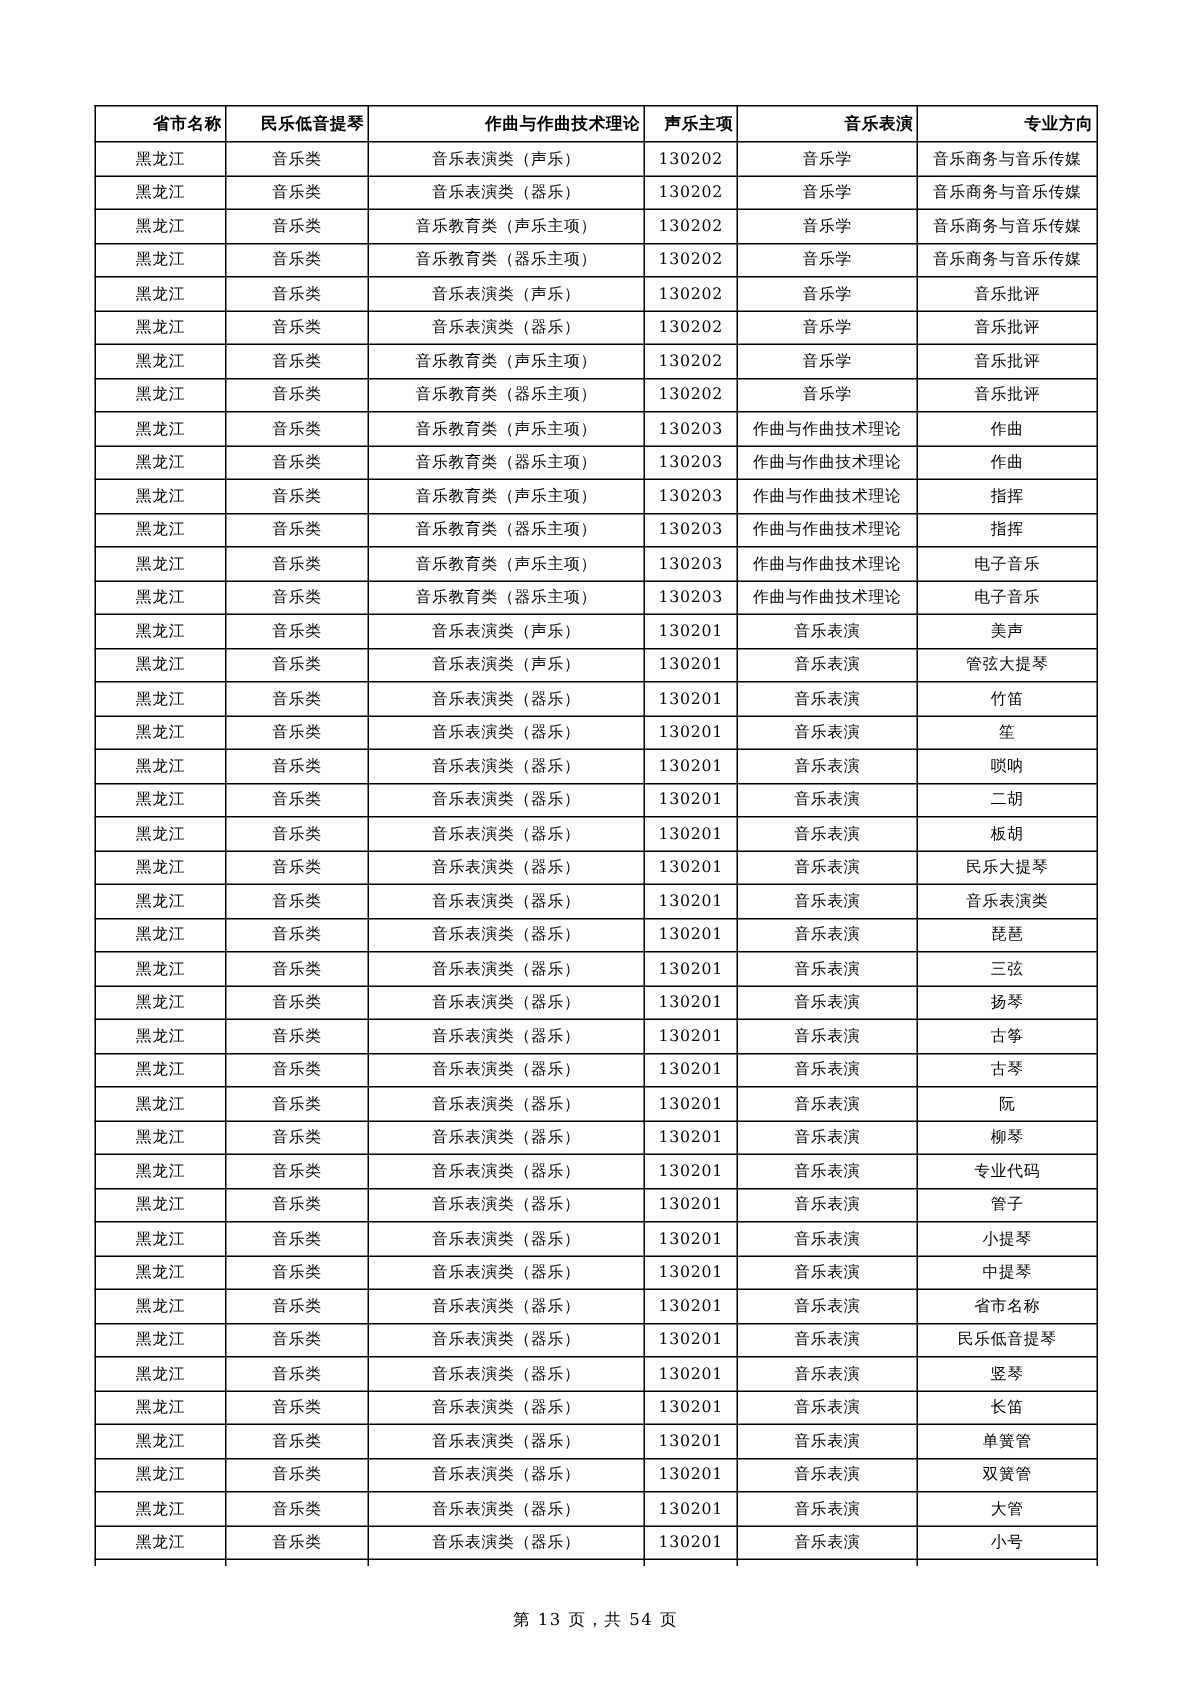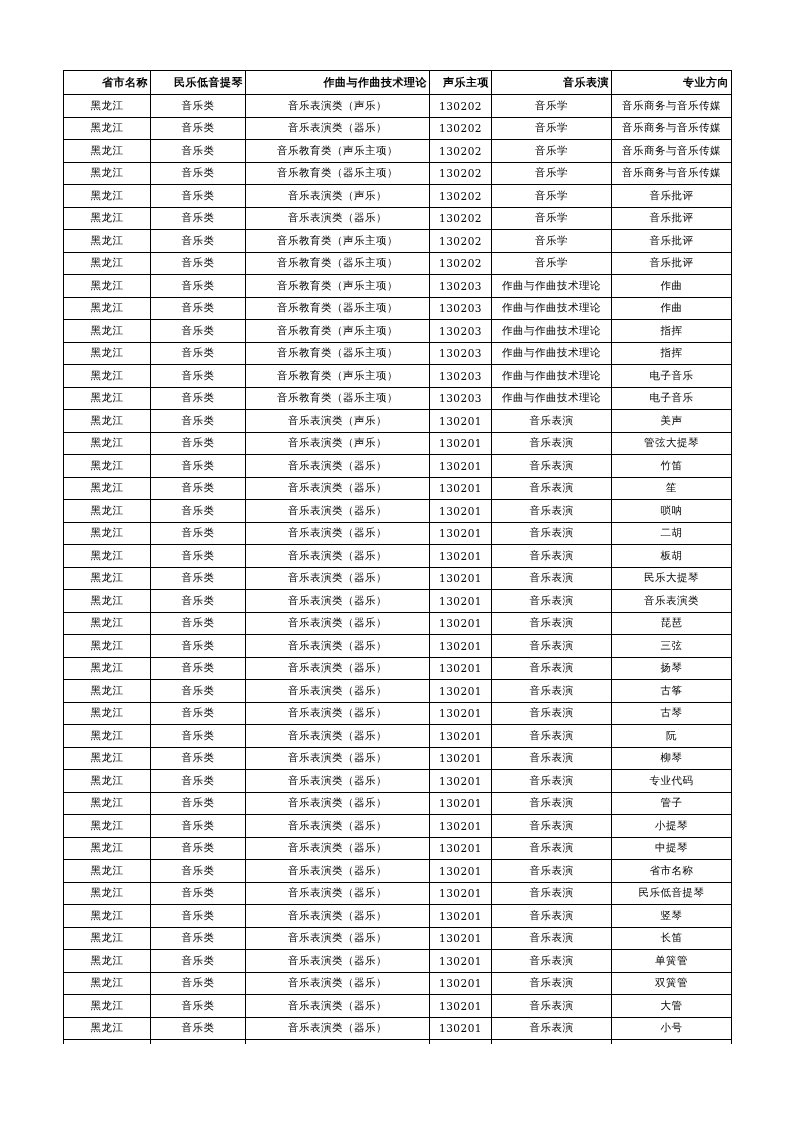--- a/index.html
+++ b/index.html
@@ -435,14 +435,15 @@
           <td></td>
           <td></td>
           <td></td>
           <td></td>
           <td></td>
           <td></td>
         </tr>
       </tbody>
   </table>
 
+  <div class="footer">第 13 页，共 54 页</div>
 
 </div>
 
 </body></html>

